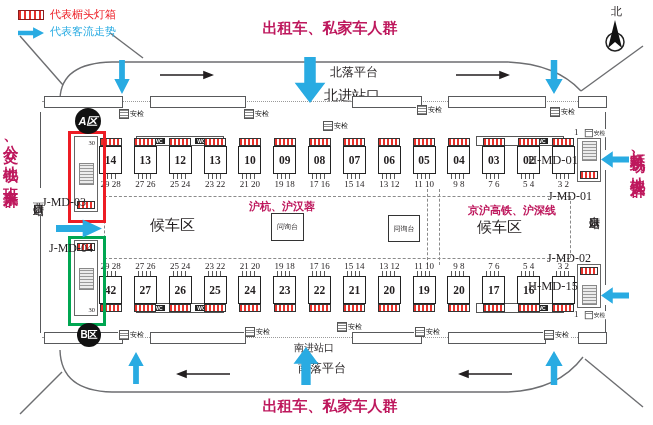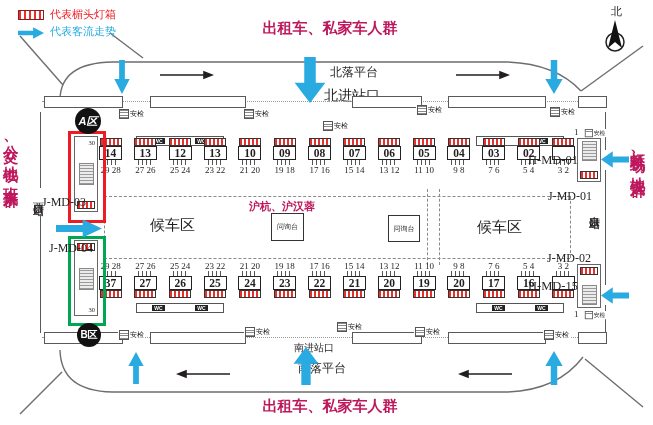--- a/index.html
+++ b/index.html
@@ -29,21 +29,21 @@
   .sec .bx{width:8px;height:8px;border:1px solid #555;
            background:repeating-linear-gradient(0deg,#8a8a8a 0 1px,#fff 1px 2.5px);}
   .sec .tx{font-size:7px;color:#222;white-space:nowrap;}
   .sec.mini{transform:scale(.82);transform-origin:left top;}
 
   
   .gaterow{position:absolute;left:97px;width:480px;display:flex;justify-content:space-between;z-index:3;}
   .gate-cell{display:flex;flex-direction:column;align-items:center;width:27px;}
   .stripes{width:22px;height:8px;border:1px solid #333;box-sizing:border-box;
            background:repeating-linear-gradient(90deg,#E8312A 0 2px,#fff 2px 4px);}
-  .gnum{width:23px;height:14px;border:1.3px solid #222;box-sizing:border-box;background:#fff;
+  .gnum{width:23px;height:28px;border:1.3px solid #222;box-sizing:border-box;background:#fff;
         font:bold 11.5px "Liberation Serif",serif;display:flex;align-items:center;justify-content:center;}
   .comb{width:15px;height:5px;background:repeating-linear-gradient(90deg,#555 0 1px,transparent 1px 4px);}
   .plats{font:9px "Liberation Serif",serif;white-space:nowrap;height:10px;line-height:10px;}
 
   
   .wcbar{position:absolute;width:88px;height:10px;border:1px solid #555;box-sizing:border-box;background:#fff;
          display:flex;align-items:center;justify-content:space-around;z-index:2;}
   .wcchip{width:13px;height:6px;background:#222;color:#fff;font-size:5px;line-height:6px;
           text-align:center;font-weight:bold;}
 
@@ -298,21 +298,21 @@
         <div class="stripes"></div>
         <div class="gnum"></div>
         <div class="comb"></div>
         <div class="plats">3 2</div>
       </div>
     </div>
   <div id="bottom-gates" class="gaterow" style="top:261px;">
       <div class="gate-cell">
         <div class="plats">29 28</div>
         <div class="comb"></div>
-        <div class="gnum">37</div>
+        <div class="gnum">42</div>
         <div class="stripes"></div>
       </div>
       <div class="gate-cell">
         <div class="plats">27 26</div>
         <div class="comb"></div>
         <div class="gnum">27</div>
         <div class="stripes"></div>
       </div>
       <div class="gate-cell">
         <div class="plats">25 24</div>
@@ -396,20 +396,21 @@
   <div class="dash-v" style="left:439px;top:189px;height:76px;"></div>
 
   <div class="abs nowrap" style="left:150px;top:216px;font-size:15px;">候车区</div>
   <div class="abs blue-t nowrap" style="left:249px;top:199px;font-size:11px;">沪杭、沪汉蓉</div>
   <div class="desk" style="left:271px;top:213px;width:31px;height:26px;">
       <span>问询台</span>
     </div>
   <div class="desk" style="left:388px;top:215px;width:30px;height:25px;">
       <span>问询台</span>
     </div>
+  <div class="abs blue-t nowrap" style="left:468px;top:203px;font-size:11px;">京沪高铁、沪深线</div>
   <div class="abs nowrap" style="left:477px;top:218px;font-size:15px;">候车区</div>
 
   <div class="zone" style="left:75px;top:108px;width:26px;height:26px;font-size:11px;font-style:italic;">A区</div>
   <div class="hlbox" style="left:68px;top:131px;width:32px;height:86px;border-color:#ED1C24;"></div>
   <div class="esc" style="left:74px;top:136px;height:76px;">
     <span class="n">30</span>
     <span class="stairs"></span>
     <span class="rstripe"></span>
   </div>
   <div class="mdlab" style="left:42px;top:195px;">J-MD-03</div>

